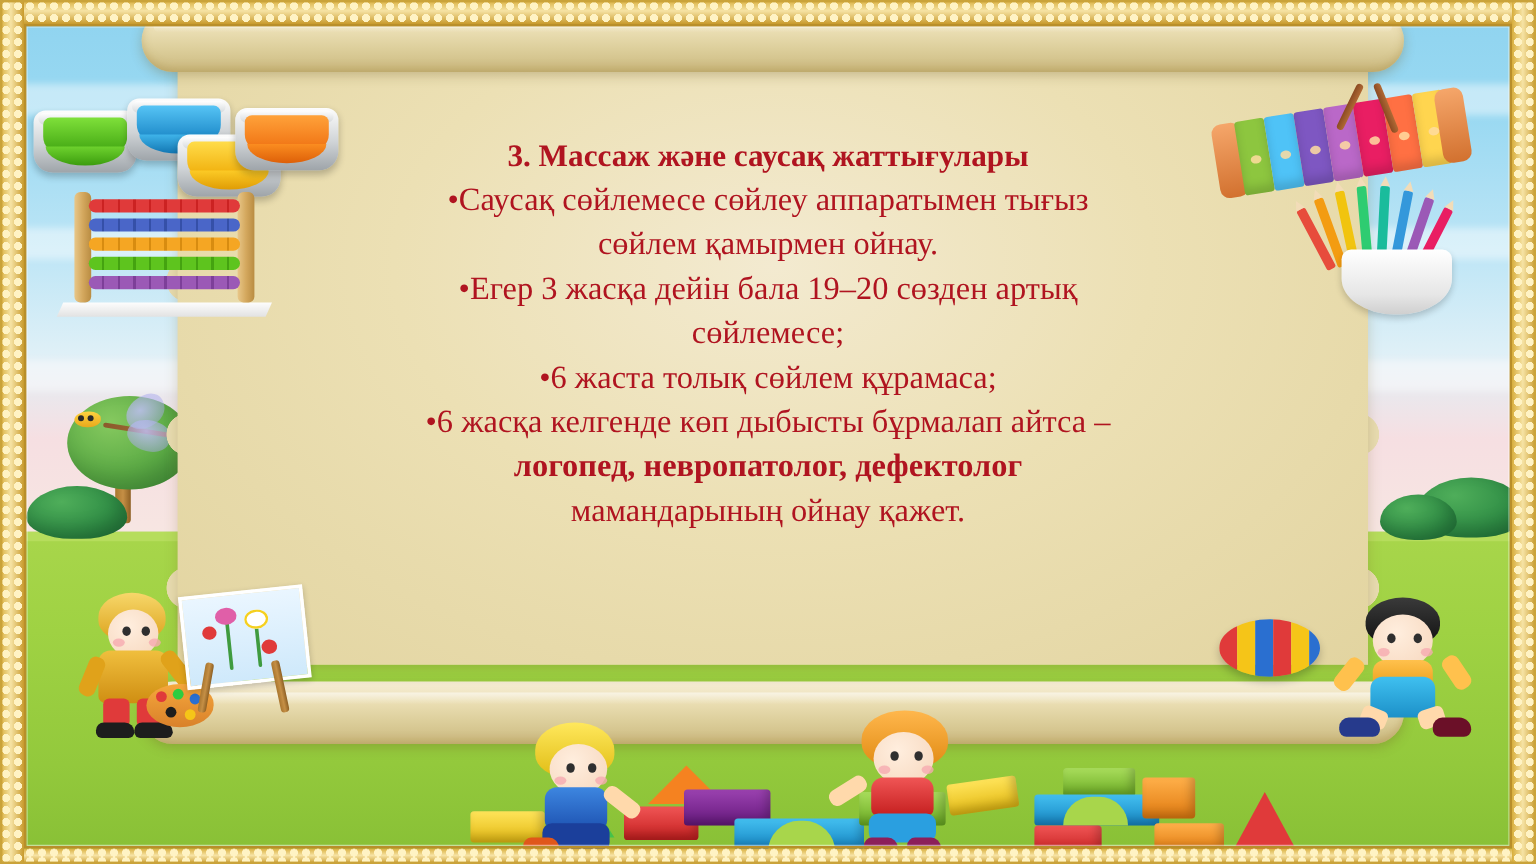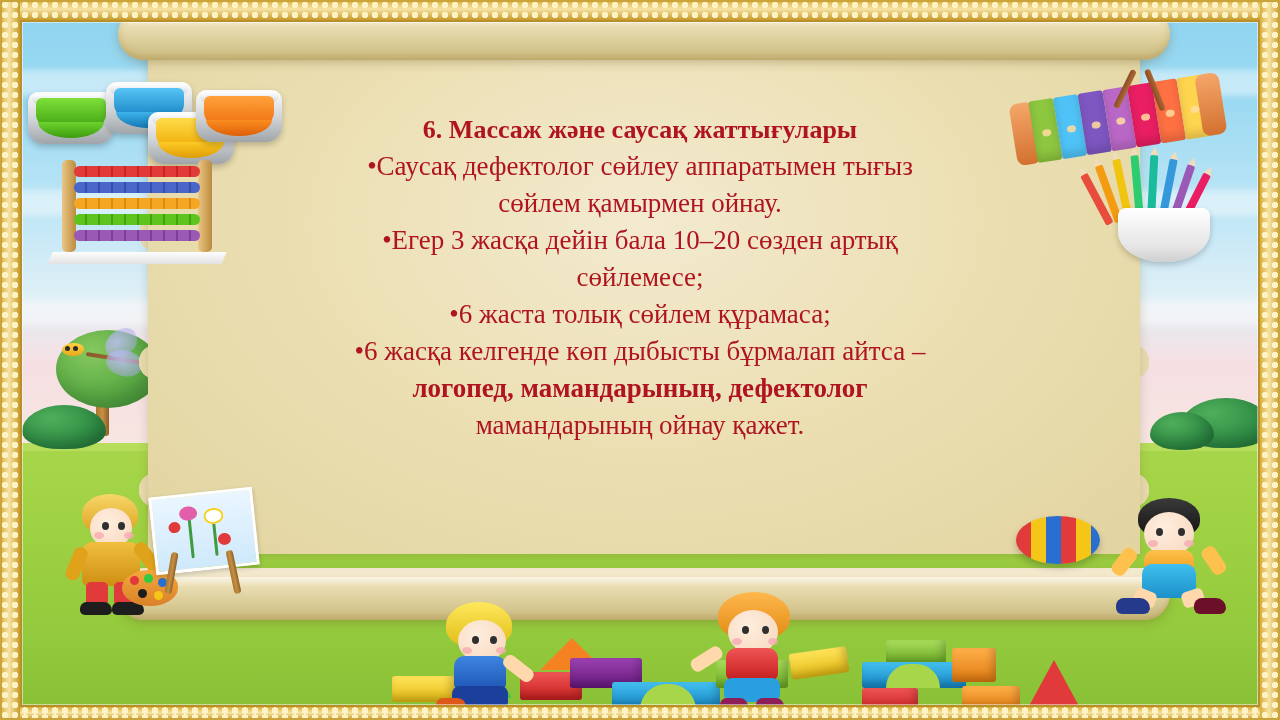--- a/index.html
+++ b/index.html
@@ -405,28 +405,28 @@
     <div class="cheek" style="left:32px;top:46px"></div>
     <div class="cheek" style="left:68px;top:46px"></div>
     <div class="torso" style="left:26px;top:56px;width:52px;height:32px;background:linear-gradient(180deg,#f05555,#c51f1f)"></div>
     <div class="arm" style="left:14px;top:58px;width:14px;height:34px;background:#ffd9ab;transform:rotate(58deg)"></div>
     <div class="leg" style="left:24px;top:86px;width:56px;height:24px;background:#2a9fe0;border-radius:8px"></div>
     <div class="shoe" style="left:20px;top:106px;width:28px;height:13px;background:#8c1f5a"></div>
     <div class="shoe" style="left:56px;top:106px;width:28px;height:13px;background:#8c1f5a"></div>
   </div>
 
   <div class="textblock">
-    <div class="t-head">6. Массаж және саусақ жаттығулары</div>
-    <div class="t-line">•Саусақ дефектолог сөйлеу аппаратымен тығыз</div>
+    <div class="t-head">3. Массаж және саусақ жаттығулары</div>
+    <div class="t-line">•Саусақ сөйлемесе сөйлеу аппаратымен тығыз</div>
     <div class="t-line">сөйлем қамырмен ойнау.</div>
-    <div class="t-line">•Егер 3 жасқа дейін бала 10–20 сөзден артық</div>
+    <div class="t-line">•Егер 3 жасқа дейін бала 19–20 сөзден артық</div>
     <div class="t-line">сөйлемесе;</div>
     <div class="t-line">•6 жаста толық сөйлем құрамаса;</div>
     <div class="t-line">•6 жасқа келгенде көп дыбысты бұрмалап айтса –</div>
-    <div class="t-line t-bold">логопед, мамандарының, дефектолог</div>
+    <div class="t-line t-bold">логопед, невропатолог, дефектолог</div>
     <div class="t-line">мамандарының ойнау қажет.</div>
   </div>
 
   <div class="lace lace-t"></div>
   <div class="lace lace-b"></div>
   <div class="lace lace-l"></div>
   <div class="lace lace-r"></div>
   <div class="frame-inner"></div>
   <div class="frame-outline"></div>
 

